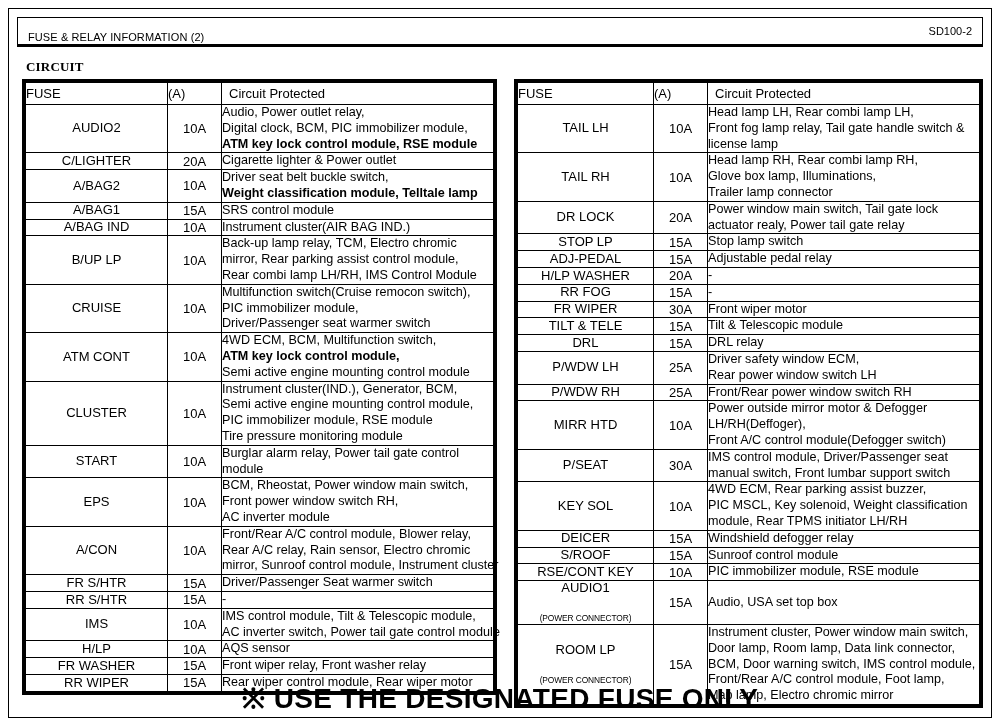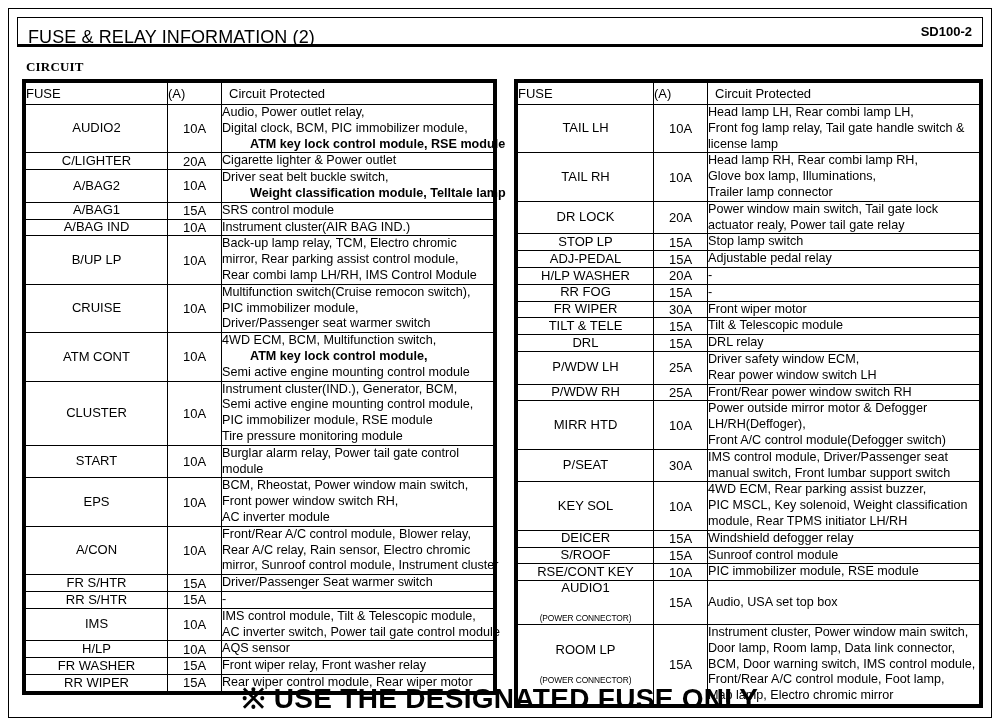--- a/index.html
+++ b/index.html
@@ -41,29 +41,28 @@
     height: 30px;
     border: 1px solid #000000;
     border-bottom: 3px solid #000000;
     box-sizing: border-box;
     display: flex;
     align-items: center;
     justify-content: space-between;
     padding: 0 10px;
   }
   .title-text {
-    font-size: 18px;
+    font-size: 11px;
     letter-spacing: 0.1px;
     white-space: nowrap;
     margin-top: 12px;
   }
   .title-code {
-    font-size: 13px;
+    font-size: 11px;
     white-space: nowrap;
-    font-weight: bold;
   }
 
   
   .circuit-label {
     position: absolute;
     left: 26px;
     top: 59px;
     font-size: 13px;
     font-weight: bold;
     letter-spacing: 0.2px;
@@ -142,21 +141,21 @@
 
   .fuse-sub {
     display: block;
     font-size: 8.4px;
     line-height: 1.35;
     letter-spacing: -0.1px;
     margin-top: 17px;
   }
 
   .desc-line { display: block; white-space: nowrap; }
-  .desc-line.bold { font-weight: bold; margin-left: 28px; }
+  .desc-line.bold { font-weight: bold; }
 
   
   .footer-notice {
     position: absolute;
     left: 0;
     right: 0;
     top: 678px;
     text-align: center;
     font-size: 28px;
     font-weight: bold;

